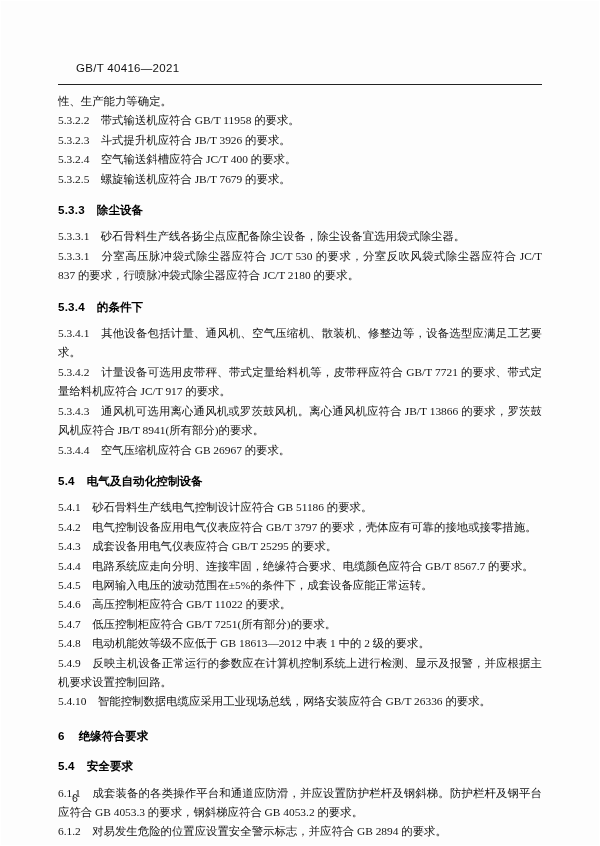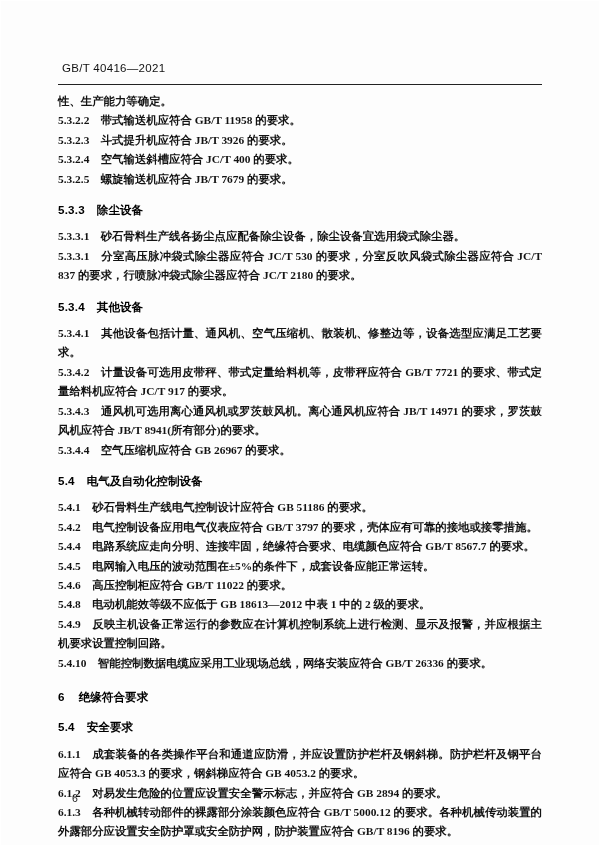--- a/index.html
+++ b/index.html
@@ -18,21 +18,21 @@
     position: relative;
     width: 600px;
     height: 846px;
     box-sizing: border-box;
     padding: 0;
     background: #fdfdfd;
   }
   .header {
     position: absolute;
     top: 62px;
-    left: 62px;
+    left: 76px;
     font-size: 11.5px;
     font-family: "Liberation Sans", "DejaVu Sans", sans-serif;
     letter-spacing: 0.3px;
     color: #111;
   }
   .hrule {
     position: absolute;
     top: 84px;
     left: 58px;
     width: 484px;
@@ -45,21 +45,20 @@
     left: 58px;
     width: 484px;
   }
   .para {
     font-size: 11.4px;
     line-height: 19.4px;
     margin: 0;
     text-align: justify;
     text-justify: inter-ideograph;
     color: #131313;
-    font-weight: bold;
   }
   .sec-head {
     font-size: 11.6px;
     line-height: 19.4px;
     font-weight: bold;
     font-family: "Liberation Sans", "DejaVu Sans", sans-serif;
     margin: 0;
     color: #000;
   }
   .gap-s { height: 8px; }
@@ -103,34 +102,36 @@
       <p class="para">5.3.2.2　带式输送机应符合 GB/T 11958 的要求。</p>
       <p class="para">5.3.2.3　斗式提升机应符合 JB/T 3926 的要求。</p>
       <p class="para">5.3.2.4　空气输送斜槽应符合 JC/T 400 的要求。</p>
       <p class="para">5.3.2.5　螺旋输送机应符合 JB/T 7679 的要求。</p>
       <div class="gap-m"></div>
       <div class="sec-head"><span class="num">5.3.3</span><span>除尘设备</span></div>
       <div class="gap-s"></div>
       <p class="para">5.3.3.1　砂石骨料生产线各扬尘点应配备除尘设备，除尘设备宜选用袋式除尘器。</p>
       <p class="para">5.3.3.1　分室高压脉冲袋式除尘器应符合 JC/T 530 的要求，分室反吹风袋式除尘器应符合 JC/T 837 的要求，行喷脉冲袋式除尘器应符合 JC/T 2180 的要求。</p>
       <div class="gap-m"></div>
-      <div class="sec-head"><span class="num">5.3.4</span><span>其他设备</span></div>
+      <div class="sec-head"><span class="num">5.3.4</span><span>的条件下</span></div>
       <div class="gap-s"></div>
       <p class="para">5.3.4.1　其他设备包括计量、通风机、空气压缩机、散装机、修整边等，设备选型应满足工艺要求。</p>
       <p class="para">5.3.4.2　计量设备可选用皮带秤、带式定量给料机等，皮带秤应符合 GB/T 7721 的要求、带式定量给料机应符合 JC/T 917 的要求。</p>
-      <p class="para">5.3.4.3　通风机可选用离心通风机或罗茨鼓风机。离心通风机应符合 JB/T 14971 的要求，罗茨鼓风机应符合 JB/T 8941(所有部分)的要求。</p>
+      <p class="para">5.3.4.3　通风机可选用离心通风机或罗茨鼓风机。离心通风机应符合 JB/T 13866 的要求，罗茨鼓风机应符合 JB/T 8941(所有部分)的要求。</p>
       <p class="para">5.3.4.4　空气压缩机应符合 GB 26967 的要求。</p>
       <div class="gap-m"></div>
       <div class="sec-head"><span class="num">5.4</span><span>电气及自动化控制设备</span></div>
       <div class="gap-s"></div>
       <p class="para">5.4.1　砂石骨料生产线电气控制设计应符合 GB 51186 的要求。</p>
       <p class="para">5.4.2　电气控制设备应用电气仪表应符合 GB/T 3797 的要求，壳体应有可靠的接地或接零措施。</p>
+      <p class="para">5.4.3　成套设备用电气仪表应符合 GB/T 25295 的要求。</p>
       <p class="para">5.4.4　电路系统应走向分明、连接牢固，绝缘符合要求、电缆颜色应符合 GB/T 8567.7 的要求。</p>
       <p class="para">5.4.5　电网输入电压的波动范围在±5%的条件下，成套设备应能正常运转。</p>
       <p class="para">5.4.6　高压控制柜应符合 GB/T 11022 的要求。</p>
+      <p class="para">5.4.7　低压控制柜应符合 GB/T 7251(所有部分)的要求。</p>
       <p class="para">5.4.8　电动机能效等级不应低于 GB 18613—2012 中表 1 中的 2 级的要求。</p>
       <p class="para">5.4.9　反映主机设备正常运行的参数应在计算机控制系统上进行检测、显示及报警，并应根据主机要求设置控制回路。</p>
       <p class="para">5.4.10　智能控制数据电缆应采用工业现场总线，网络安装应符合 GB/T 26336 的要求。</p>
       <div class="gap-l"></div>
       <div class="sec-head"><span class="num wide">6</span><span>绝缘符合要求</span></div>
       <div class="gap-m"></div>
       <div class="sec-head"><span class="num">5.4</span><span>安全要求</span></div>
       <div class="gap-s"></div>
       <p class="para">6.1.1　成套装备的各类操作平台和通道应防滑，并应设置防护栏杆及钢斜梯。防护栏杆及钢平台应符合 GB 4053.3 的要求，钢斜梯应符合 GB 4053.2 的要求。</p>
       <p class="para">6.1.2　对易发生危险的位置应设置安全警示标志，并应符合 GB 2894 的要求。</p>

